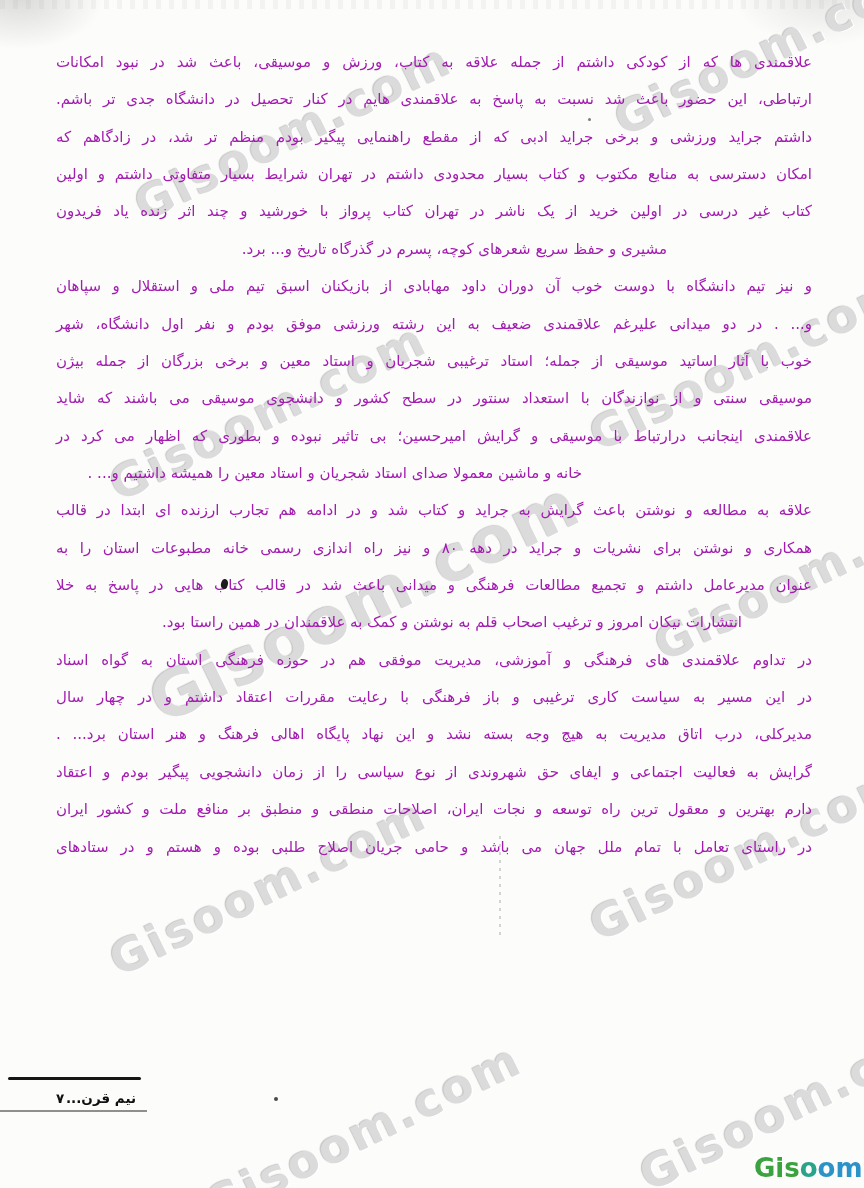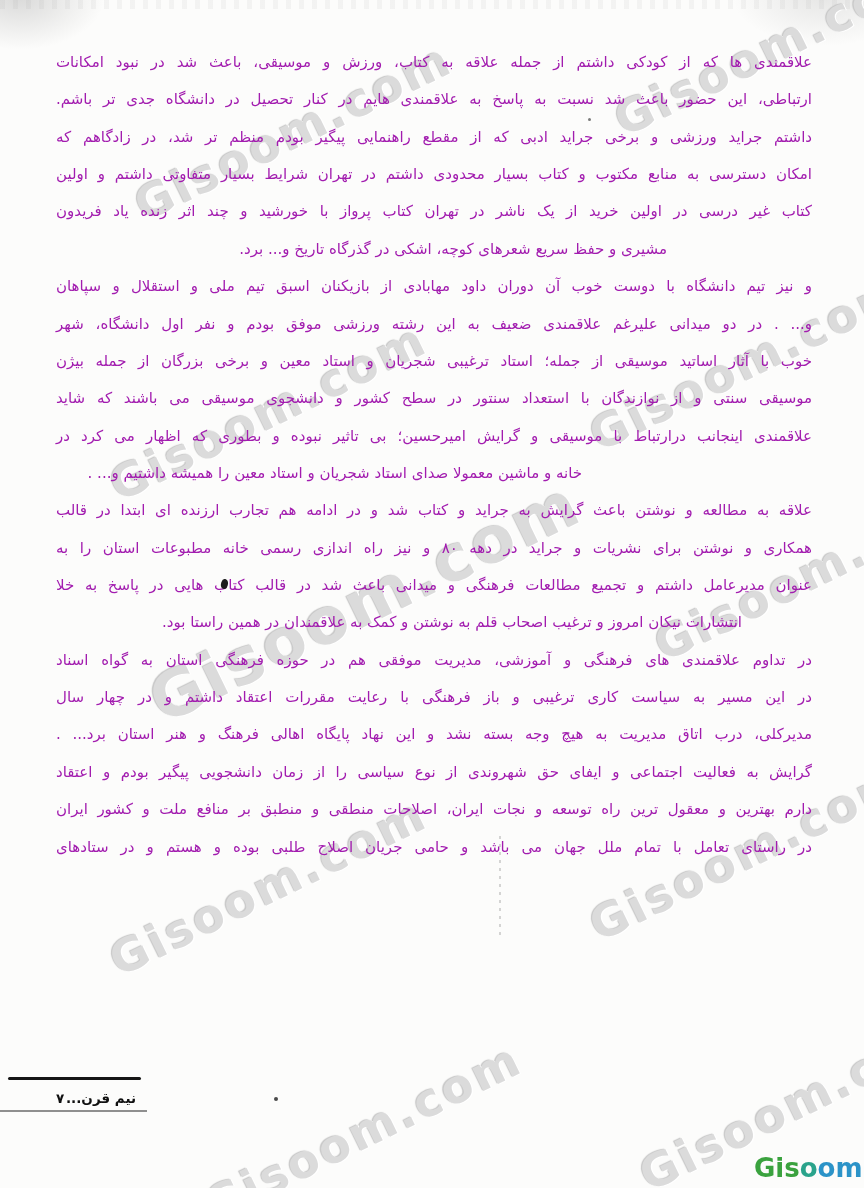--- a/index.html
+++ b/index.html
@@ -77,21 +77,21 @@
       <div class="wm" style="left: 190px; top: 1105px; font-size: 46px;">Gisoom.com</div>
       <div class="wm" style="left: 625px; top: 1075px; font-size: 46px;">Gisoom.com</div>
     </div>
 
   <div class="text-block">
       <div class="line">علاقمندی ها که از کودکی داشتم از جمله علاقه به کتاب، ورزش و موسیقی، باعث شد در نبود امکانات</div>
       <div class="line">ارتباطی، این حضور باعث شد نسبت به پاسخ به علاقمندی هایم در کنار تحصیل در دانشگاه جدی تر باشم.</div>
       <div class="line">داشتم جراید ورزشی و برخی جراید ادبی که از مقطع راهنمایی پیگیر بودم منظم تر شد، در زادگاهم که</div>
       <div class="line">امکان دسترسی به منابع مکتوب و کتاب بسیار محدودی داشتم در تهران شرایط بسیار متفاوتی داشتم و اولین</div>
       <div class="line">کتاب غیر درسی در اولین خرید از یک ناشر در تهران کتاب پرواز با خورشید و چند اثر زنده یاد فریدون</div>
-      <div class="line end" style="padding-right: 145px;">مشیری و حفظ سریع شعرهای کوچه، اشکی در گذرگاه تاریخ و... برد.</div>
+      <div class="line end" style="padding-right: 145px;">مشیری و حفظ سریع شعرهای کوچه، پسرم در گذرگاه تاریخ و... برد.</div>
       <div class="line">و نیز تیم دانشگاه با دوست خوب آن دوران داود مهابادی از بازیکنان اسبق تیم ملی و استقلال و سپاهان</div>
       <div class="line">و... . در دو میدانی علیرغم علاقمندی ضعیف به این رشته ورزشی موفق بودم و نفر اول دانشگاه، شهر</div>
       <div class="line">خوب با آثار اساتید موسیقی از جمله؛ استاد ترغیبی شجریان و استاد معین و برخی بزرگان از جمله بیژن</div>
       <div class="line">موسیقی سنتی و از نوازندگان با استعداد سنتور در سطح کشور و دانشجوی موسیقی می باشند که شاید</div>
       <div class="line">علاقمندی اینجانب درارتباط با موسیقی و گرایش امیرحسین؛ بی تاثیر نبوده و بطوری که اظهار می کرد در</div>
       <div class="line end" style="padding-right: 230px;">خانه و ماشین معمولا صدای استاد شجریان و استاد معین را همیشه داشتیم و... .</div>
       <div class="line">علاقه به مطالعه و نوشتن باعث گرایش به جراید و کتاب شد و در ادامه هم تجارب ارزنده ای ابتدا در قالب</div>
       <div class="line">همکاری و نوشتن برای نشریات و جراید در دهه ۸۰ و نیز راه اندازی رسمی خانه مطبوعات استان را به</div>
       <div class="line">عنوان مدیرعامل داشتم و تجمیع مطالعات فرهنگی و میدانی باعث شد در قالب کتاب هایی در پاسخ به خلا</div>
       <div class="line end" style="padding-right: 70px;">انتشارات نیکان امروز و ترغیب اصحاب قلم به نوشتن و کمک به علاقمندان در همین راستا بود.</div>

